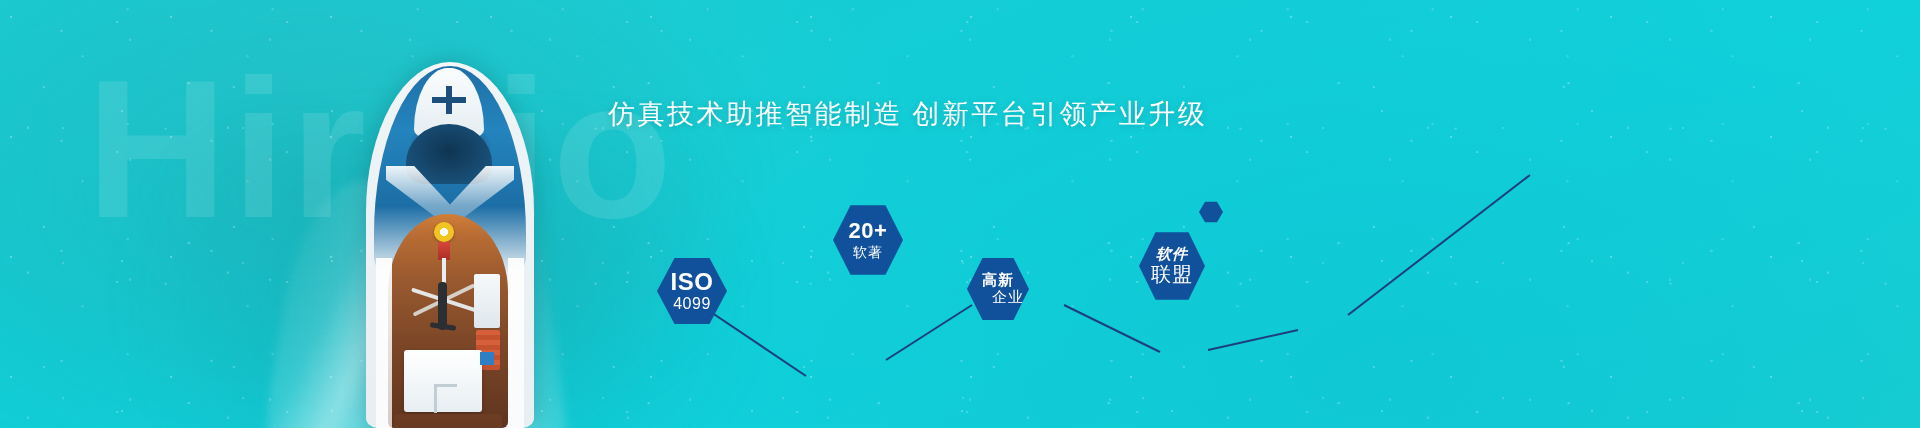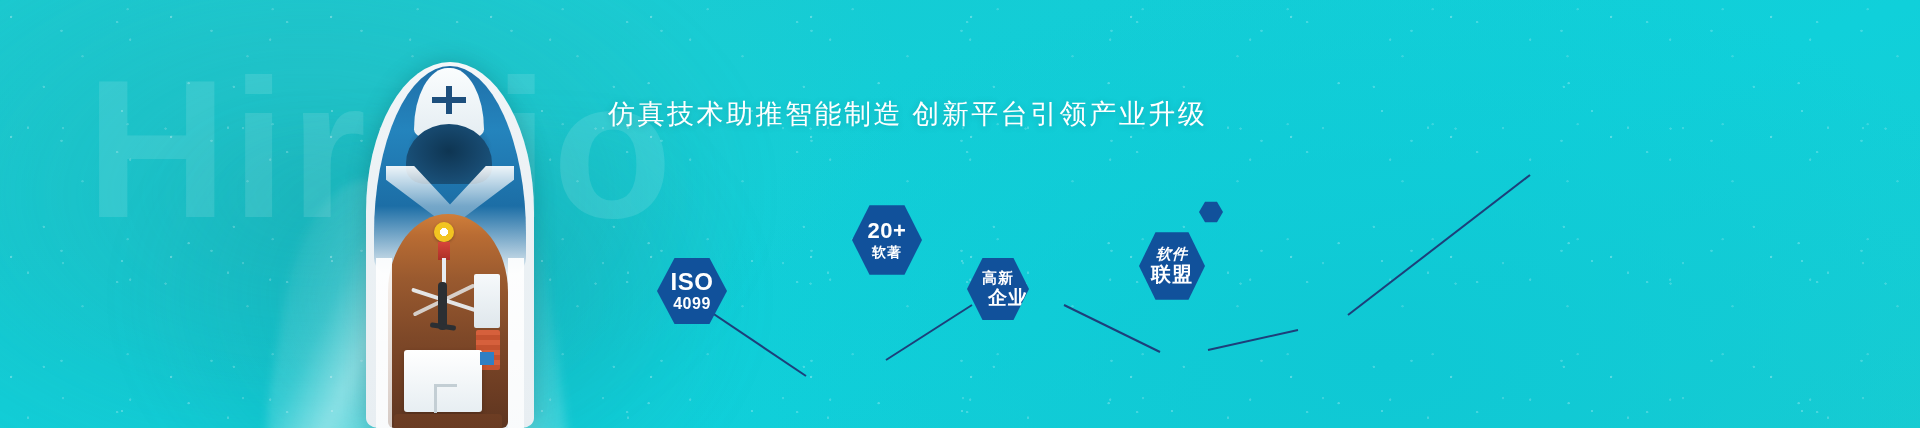--- a/index.html
+++ b/index.html
@@ -309,39 +309,39 @@
     flex-direction: column;
     align-items: center;
     justify-content: center;
     background: #11519b;
     clip-path: polygon(25% 3%, 75% 3%, 100% 50%, 75% 97%, 25% 97%, 0 50%);
     color: #ffffff;
     text-align: center;
     line-height: 1.12;
   }
   .hex .l1 { font-weight: 700; }
-  .hex .l2 { font-weight: 700; text-align: right; }
+  .hex .l2 { font-weight: 400; text-align: right; }
 
   .hex-iso {
     left: 657px; top: 256px; width: 70px; height: 70px;
   }
   .hex-iso .l1 { font-size: 24px; letter-spacing: .5px; }
   .hex-iso .l2 { font-size: 16px; letter-spacing: .5px; }
 
   .hex-soft {
-    left: 852px; top: 203px; width: 70px; height: 74px;
+    left: 833px; top: 203px; width: 70px; height: 74px;
   }
   .hex-soft .l1 { font-size: 22px; letter-spacing: .5px; }
   .hex-soft .l2 { font-size: 14px; letter-spacing: 1px; margin-top: 1px; }
 
   .hex-hi {
     left: 967px; top: 256px; width: 62px; height: 66px;
   }
   .hex-hi .l1 { font-size: 15px; letter-spacing: 1px; }
-  .hex-hi .l2 { font-size: 19px; letter-spacing: 1px; margin-left: 20px; }
+  .hex-hi .l2 { font-size: 15px; letter-spacing: 1px; margin-left: 20px; }
 
   .hex-alliance {
     left: 1139px; top: 230px; width: 66px; height: 72px;
   }
   .hex-alliance .l1 { font-size: 15px; letter-spacing: 1px; font-style: italic; }
   .hex-alliance .l2 { font-size: 20px; letter-spacing: 1px; }
 
   .hex-dot {
     position: absolute;
     left: 1199px; top: 201px;

